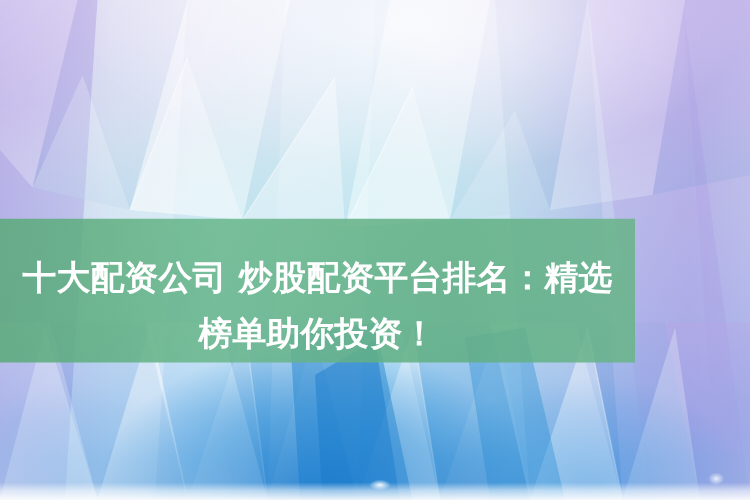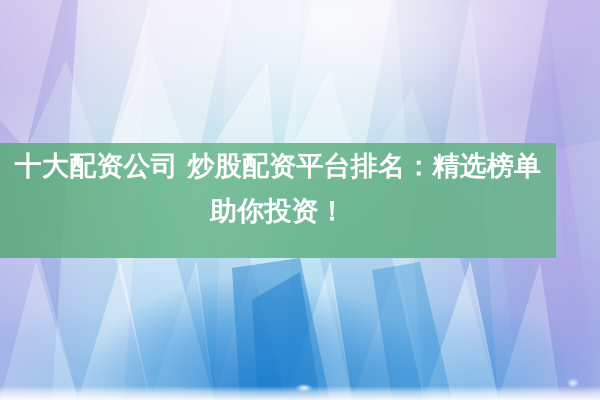--- a/index.html
+++ b/index.html
@@ -76,32 +76,33 @@
   }
 
   
   .facets { }
   .facets svg { display: block; }
 
   
   #green-band {
     position: absolute;
     left: 0;
-    width: 556px;
+    width: 508px;
     background: linear-gradient(to right,
       rgba(92,170,124,0.88) 0%,
       rgba(96,176,130,0.86) 18%,
       rgba(104,182,138,0.84) 35%,
       rgba(100,178,134,0.86) 52%,
       rgba(96,174,130,0.86) 72%,
       rgba(100,178,134,0.86) 88%,
       rgba(104,180,136,0.86) 100%);
     display: flex;
-    align-items: flex-start;
+    align-items: flex-end;
     justify-content: center;
+    margin-top: 32px;
   }
 
   #headline {
     margin: 0;
     width: 100%;
     text-align: center;
     color: #ffffff;
     font-weight: bold;
     font-size: 27px;
     line-height: 45px;

